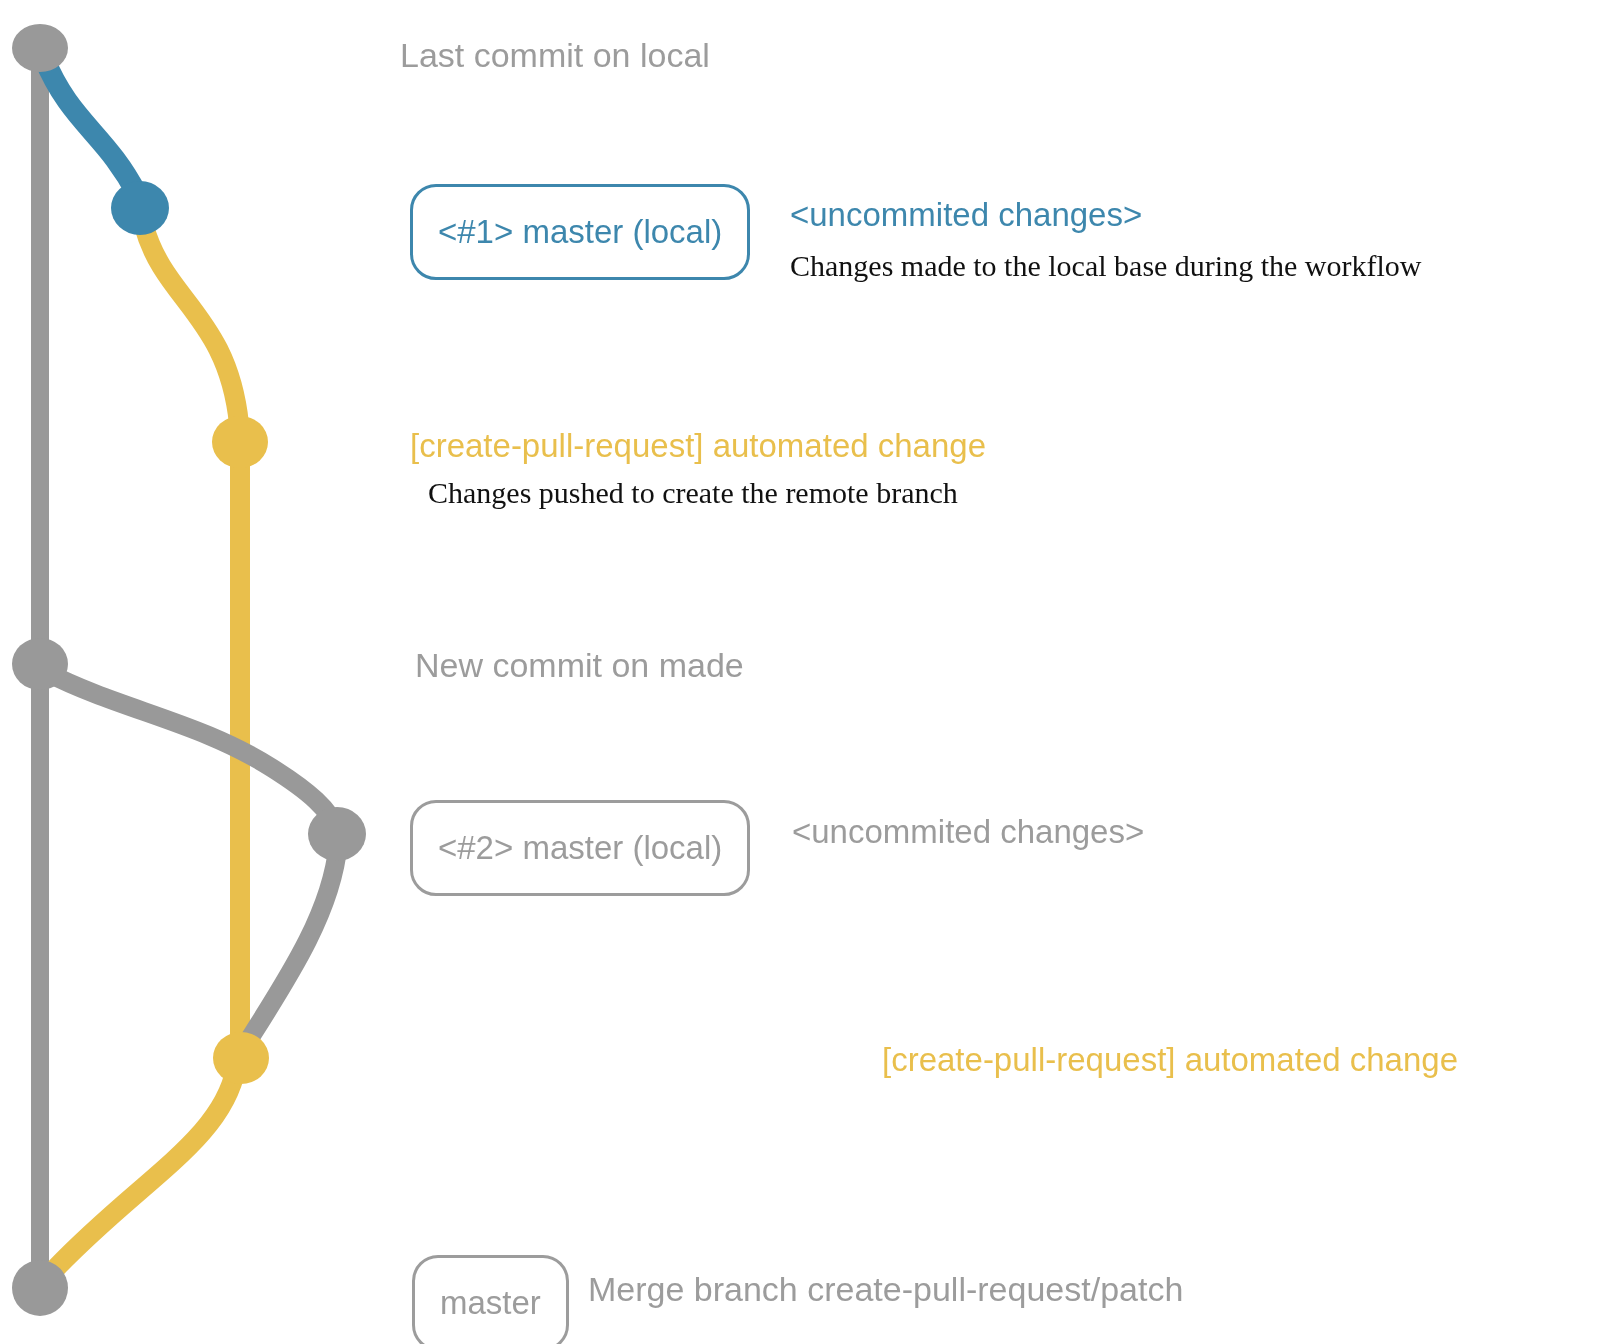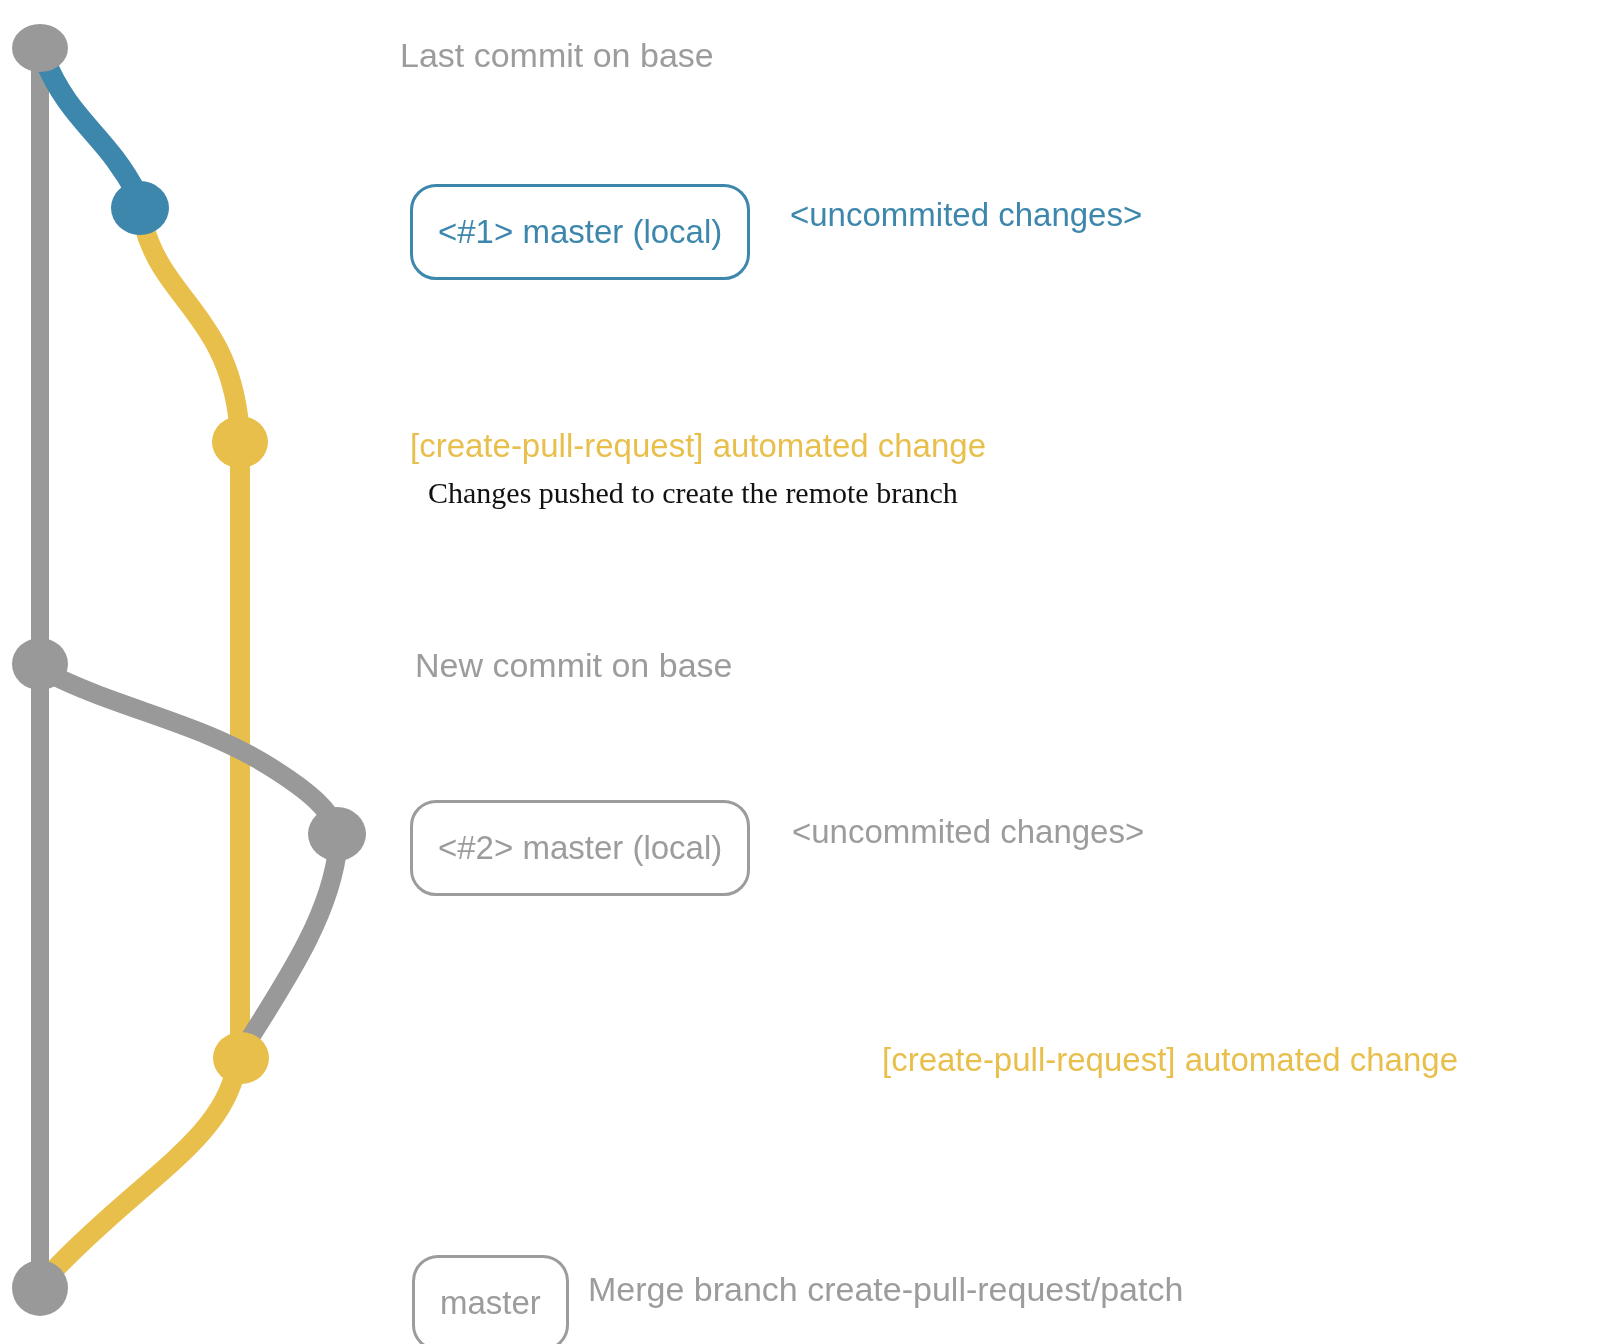--- a/index.html
+++ b/index.html
@@ -58,31 +58,32 @@
 
     <ellipse cx="40" cy="48" rx="28" ry="24" fill="#999999"></ellipse>
     <ellipse cx="40" cy="664" rx="28" ry="26" fill="#999999"></ellipse>
     <ellipse cx="40" cy="1288" rx="28" ry="28" fill="#999999"></ellipse>
     <ellipse cx="140" cy="208" rx="29" ry="27" fill="#3d87ad"></ellipse>
     <ellipse cx="240" cy="442" rx="28" ry="26" fill="#e9bf4c"></ellipse>
     <ellipse cx="337" cy="834" rx="29" ry="27" fill="#999999"></ellipse>
     <ellipse cx="241" cy="1058" rx="28" ry="26" fill="#e9bf4c"></ellipse>
   </svg>
 
-  <div class="abs heading" style="left:400px; top:36px;">Last commit on base</div>
+  <div class="abs heading" style="left:400px; top:36px;">Last commit on local</div>
 
   <div class="abs" style="left:410px; top:184px;">
     <span class="badge blue">&lt;#1&gt; master (local)</span>
   </div>
   <div class="abs note blue" style="left:790px; top:196px;">&lt;uncommited changes&gt;</div>
+  <div class="abs desc" style="left:790px; top:249px;">Changes made to the local base during the workflow</div>
 
   <div class="abs note yellow" style="left:410px; top:427px;">[create-pull-request] automated change</div>
   <div class="abs desc" style="left:428px; top:476px;">Changes pushed to create the remote branch</div>
 
-  <div class="abs heading" style="left:415px; top:646px;">New commit on base</div>
+  <div class="abs heading" style="left:415px; top:646px;">New commit on made</div>
 
   <div class="abs" style="left:410px; top:800px;">
     <span class="badge gray">&lt;#2&gt; master (local)</span>
   </div>
   <div class="abs note gray" style="left:792px; top:813px;">&lt;uncommited changes&gt;</div>
 
   <div class="abs note yellow" style="left:882px; top:1041px;">[create-pull-request] automated change</div>
 
   <div class="abs" style="left:412px; top:1255px;">
     <span class="badge gray">master</span>

